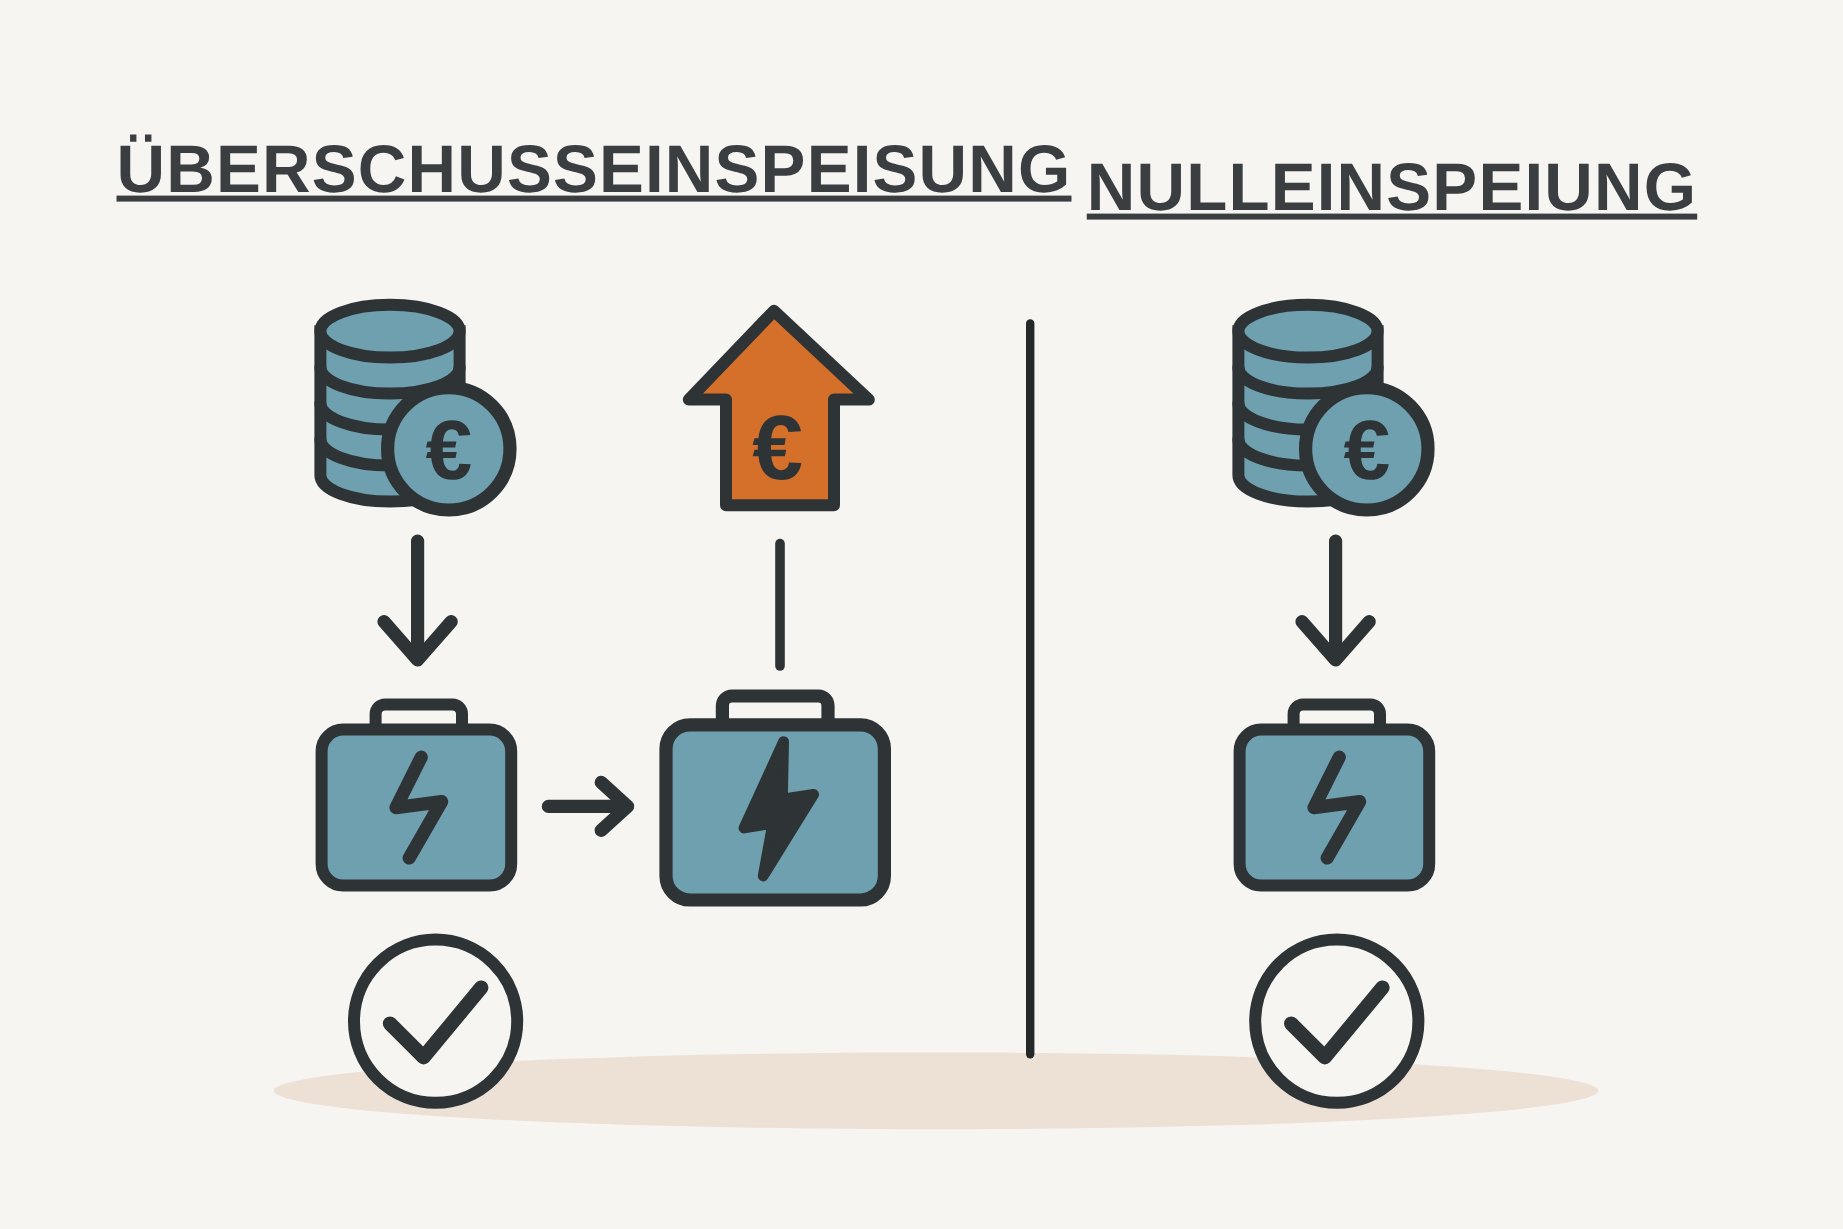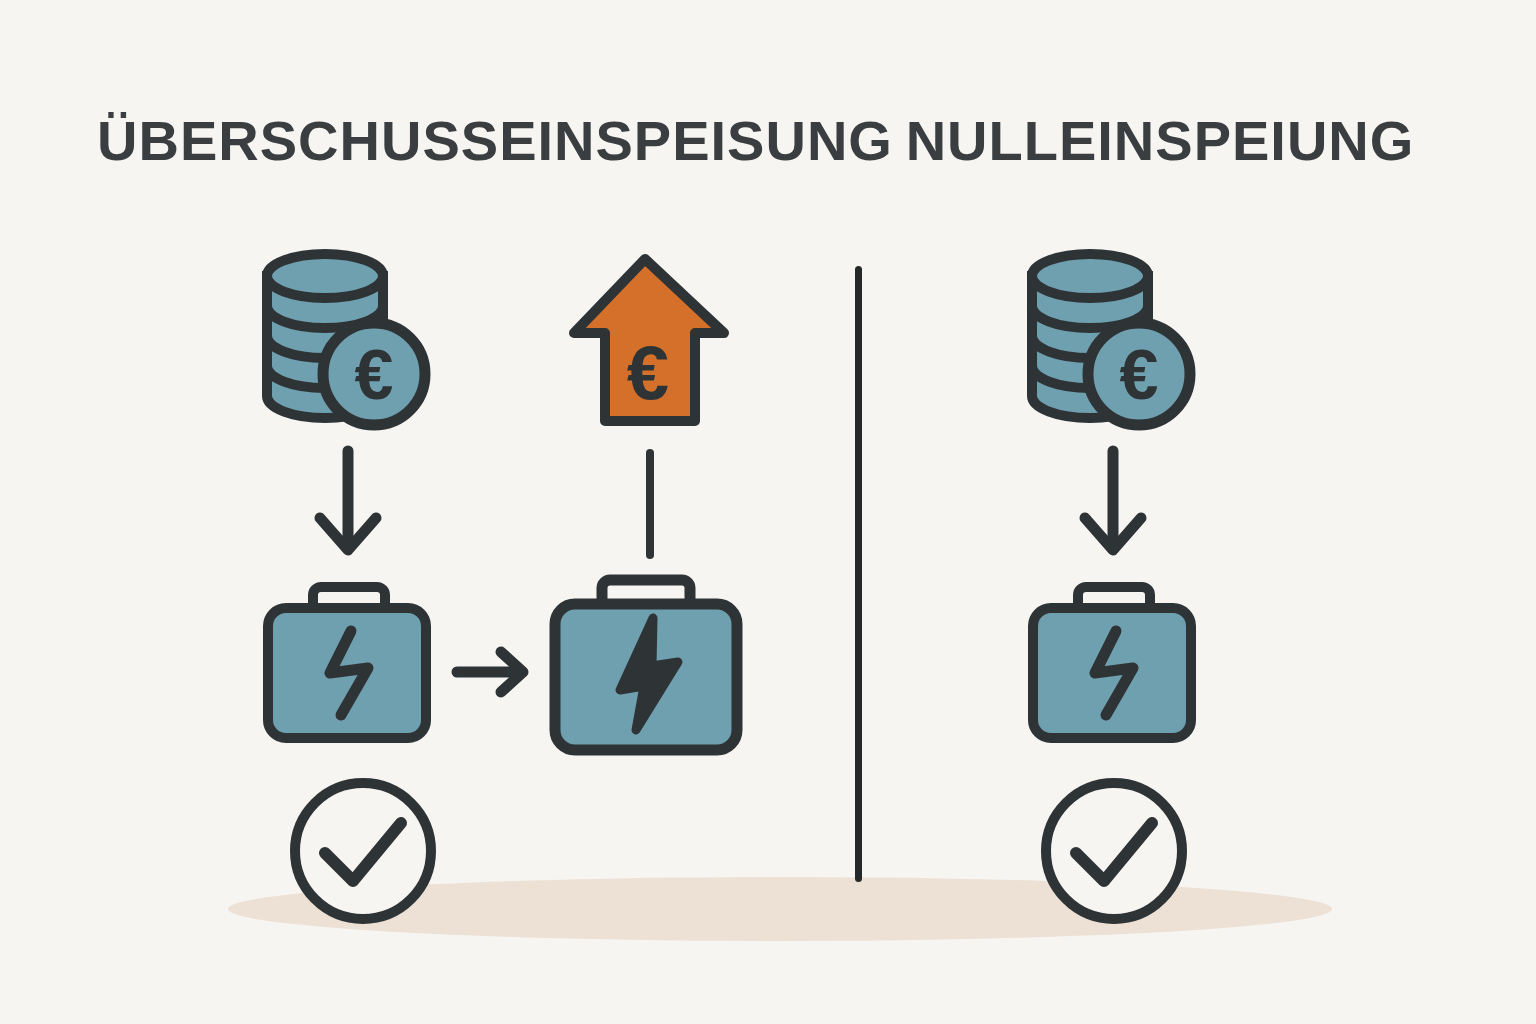--- a/index.html
+++ b/index.html
@@ -6,21 +6,21 @@
     --bg:#F7F5F2; --ink:#2E3336; --text:#3A3E40; --blue:#6FA0AF;
     --orange:#D4702A; --shadow:#EDE1D6; --divider:#242829;
   }
   *{margin:0;padding:0;box-sizing:border-box;}
   html,body{width:1536px;height:1024px;overflow:hidden;}
   body{background:var(--bg);font-family:"Liberation Sans",sans-serif;}
   .stage{position:relative;width:1536px;height:1024px;background:var(--bg);}
   .abs{position:absolute;}
   .title{
     font-weight:bold;font-size:56px;line-height:1.05;color:var(--text);
-    text-align:center;letter-spacing:1px;white-space:nowrap;z-index:3;
+    text-align:center;letter-spacing:1px;white-space:nowrap;z-index:3;text-decoration:underline;
   }
   .ground-shadow{
     left:228px;top:877px;width:1104px;height:64px;border-radius:50%;
     background:var(--shadow);z-index:1;
   }
   .divider{
     left:855px;top:266px;width:7px;height:616px;border-radius:4px;
     background:var(--divider);z-index:2;
   }
   .connector{
@@ -41,21 +41,21 @@
 </style>
 </head>
 <body>
 
 <div class="stage">
 
   <div class="abs ground-shadow"></div>
   <div class="abs divider"></div>
 
   <h1 class="abs title" style="left:60px;top:112px;width:870px;">ÜBERSCHUSSEINSPEISUNG</h1>
-  <h1 class="abs title" style="left:880px;top:112px;width:560px;">NULLEINSPEIUNG</h1>
+  <h1 class="abs title" style="left:880px;top:127px;width:560px;">NULLEINSPEIUNG</h1>
 
   <svg class="abs" style="left:262px;top:246px;" width="172" height="186" viewBox="0 0 172 186">
     <path class="fB sI" stroke-width="10" d="M5,30 V150 A58 22 0 0 0 121,150 V30 Z"></path>
     <ellipse class="fB sI" stroke-width="10" cx="63" cy="30" rx="58" ry="22"></ellipse>
     <path class="sI rnd" stroke-width="10" d="M5,60 A58 22 0 0 0 121,60"></path>
     <path class="sI rnd" stroke-width="10" d="M5,90 A58 22 0 0 0 121,90"></path>
     <path class="sI rnd" stroke-width="10" d="M5,120 A58 22 0 0 0 121,120"></path>
     <circle class="fB sI" stroke-width="11" cx="112" cy="128" r="51"></circle>
     <text class="euro" x="112" y="153" font-size="70">€</text>
   </svg>

